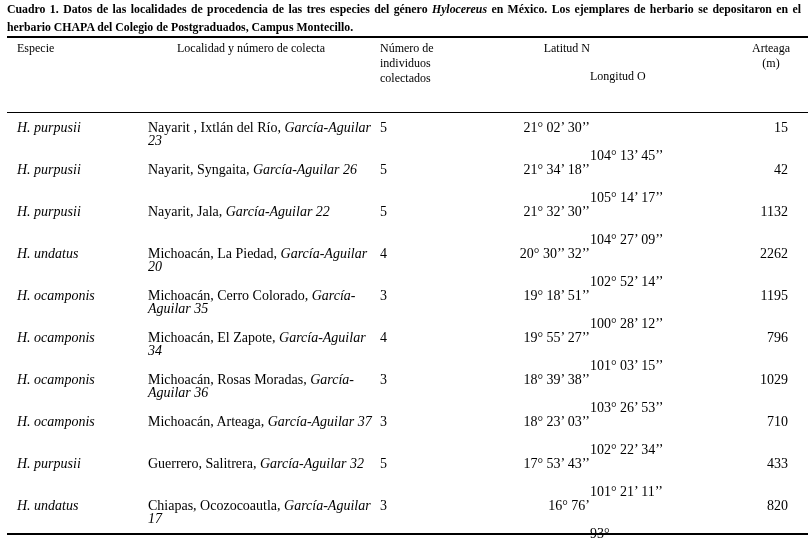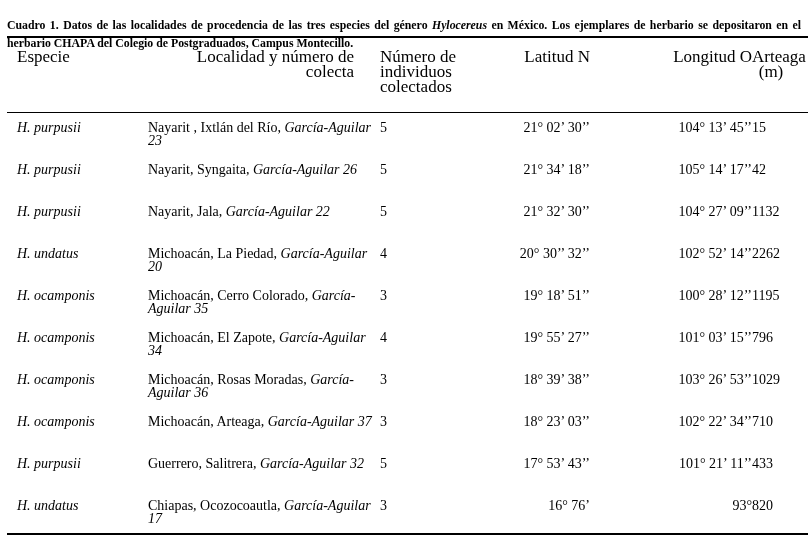--- a/index.html
+++ b/index.html
@@ -5,47 +5,47 @@
   html,body { margin:0; padding:0; background:#ffffff; }
   .page {
     position:relative;
     width:808px; height:545px;
     background:#ffffff;
     color:#000000;
     font-family:"Liberation Serif", serif;
     overflow:hidden;
   }
   .caption {
-    position:absolute; left:7px; top:17px; width:794px; margin:0;
+    position:absolute; left:7px; top:1px; width:794px; margin:0;
     font-weight:bold; font-size:11.8px; line-height:17.5px;
     text-align:justify;
   }
   .caption i { font-weight:bold; }
   .rule { position:absolute; left:7px; width:801px; background:#000000; }
   .rule-top    { top:36px;  height:2px; }
   .rule-mid    { top:112px; height:1px; }
   .rule-bottom { top:533px; height:2px; }
   .thead {
-    position:absolute; top:49px; left:7px; width:801px;
-    display:flex; font-size:17px; line-height:15px;
+    position:absolute; top:41px; left:7px; width:801px;
+    display:flex; font-size:12px; line-height:15px;
   }
   .tbody { position:absolute; top:113px; left:7px; width:801px; }
   .trow {
     display:flex; height:42px; padding-top:8px;
     box-sizing:border-box; font-size:14px; line-height:13px;
     align-items:flex-start;
   }
   .c  { box-sizing:border-box; }
   .c1 { width:138px; padding-left:10px; }
   .c2 { width:235px; padding-left:3px; }
   .c3 { width:125px; text-align:left; }
   .c4 { width:85px;  text-align:right; }
-  .c5 { width:162px; text-align:right; }
-  .c6 { width:38px;  text-align:left; padding-right:2px; }
-  .hdr-loc { text-align:right; padding-right:26px; }
+  .c5 { width:162px; text-align:left;margin-top:28px; }
+  .c6 { width:38px;  text-align:right; padding-right:2px; }
+  .hdr-loc { text-align:center; padding-right:26px; }
   .hdr-alt { text-align:center; padding-right:0; }
   .italic { font-style:italic; }
 </style>
 </head>
 <body>
 
 <div class="page">
 
   <p class="caption"><span>Cuadro 1. Datos de las localidades de procedencia de las tres especies del género </span><i>Hylocereus</i><span> en México. Los ejemplares de herbario se depositaron en el herbario CHAPA del Colegio de Postgraduados, Campus Montecillo.</span></p>
 

